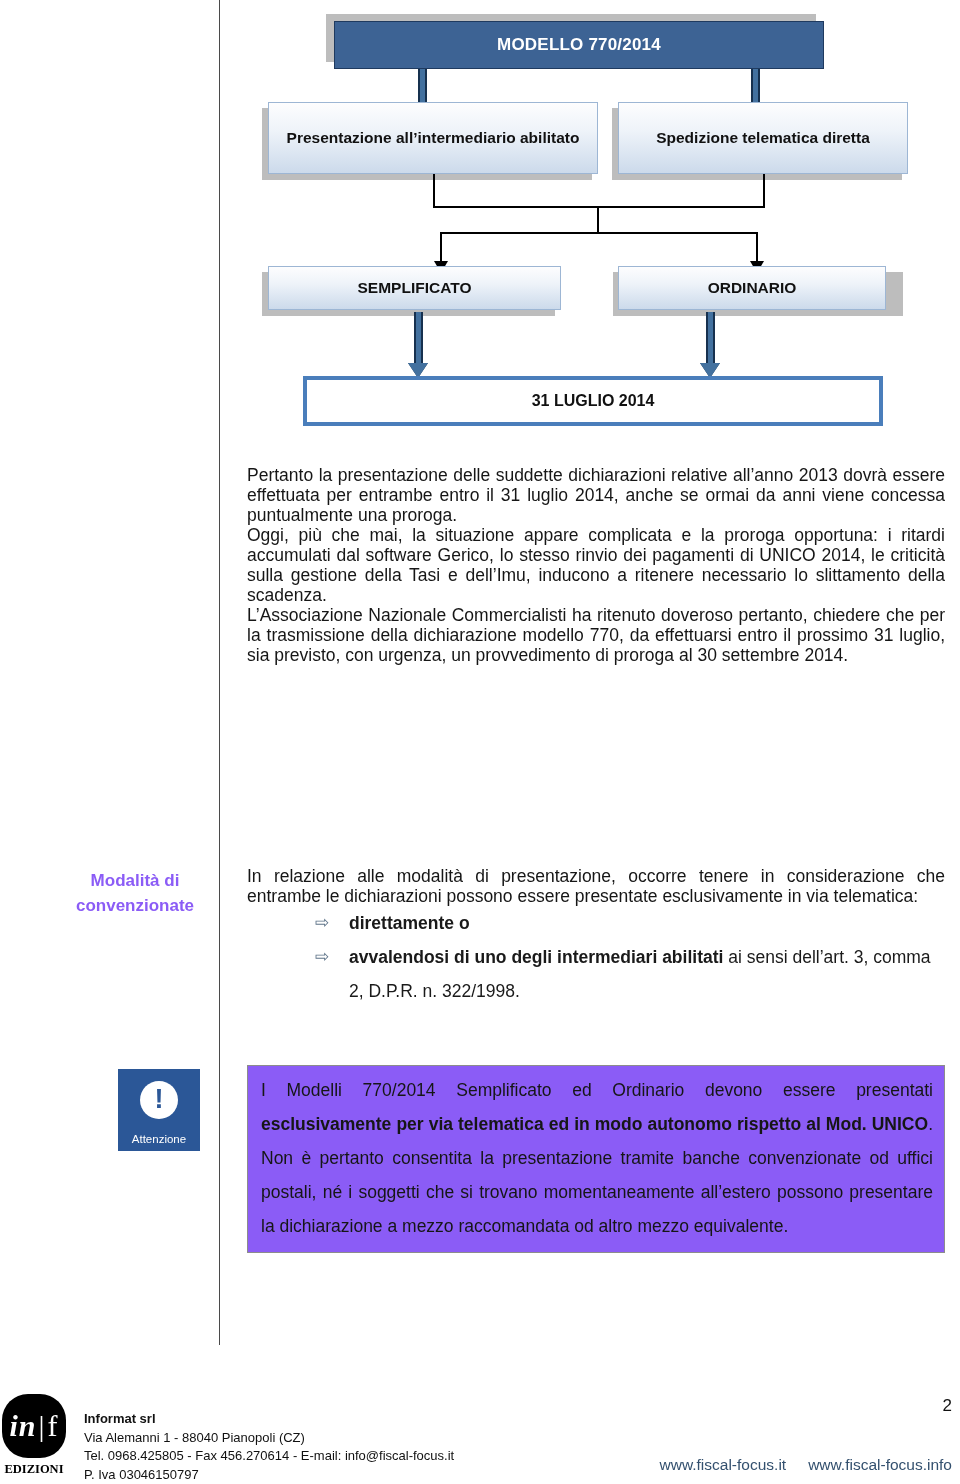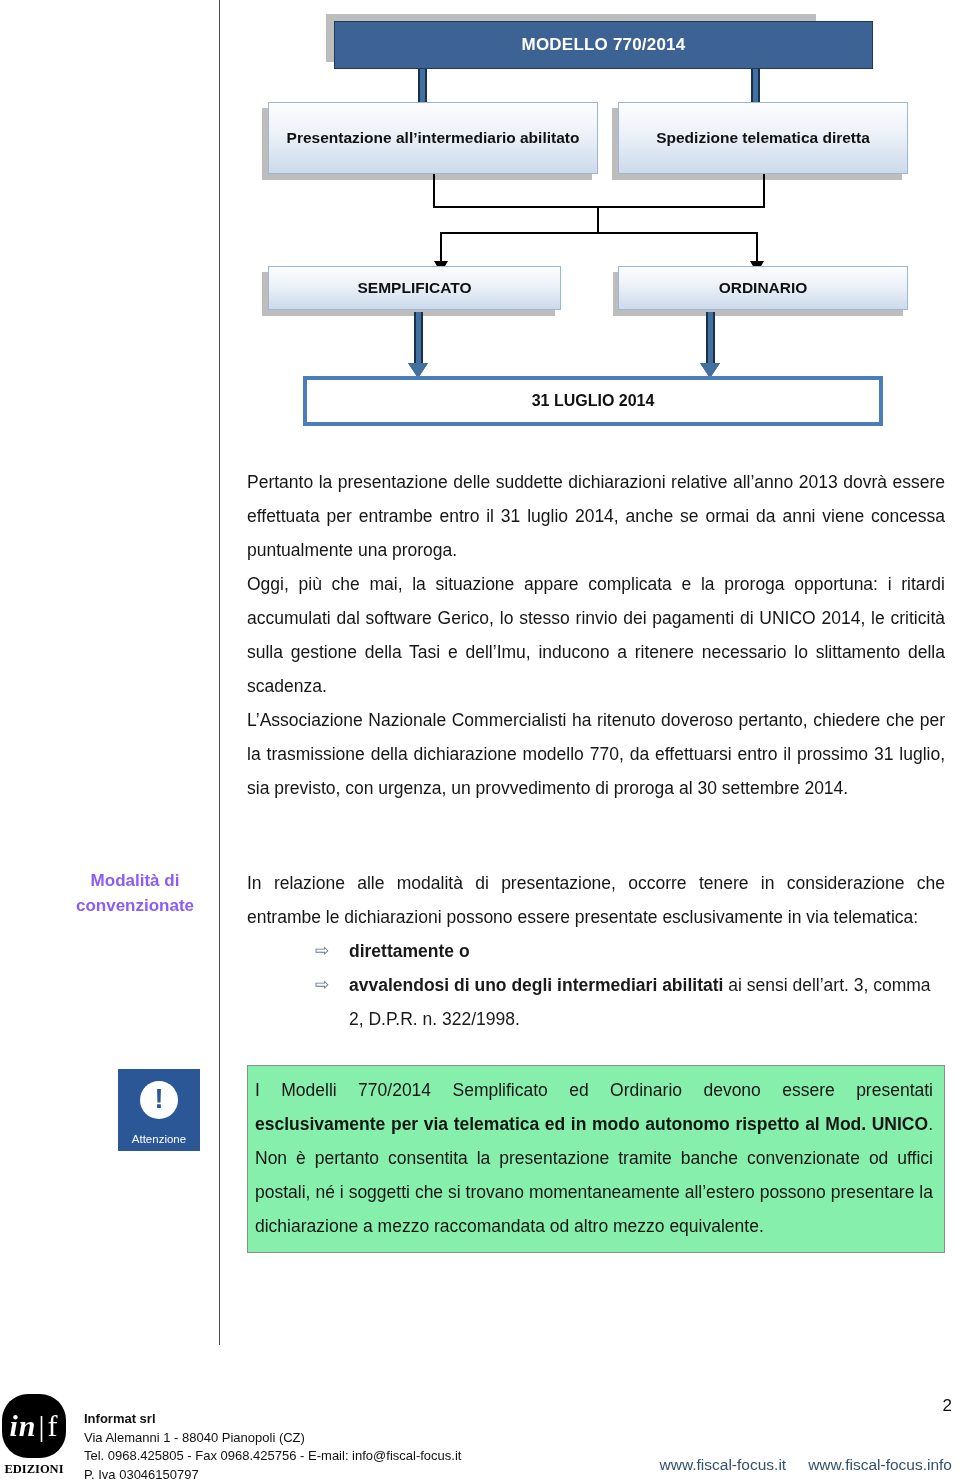--- a/index.html
+++ b/index.html
@@ -28,21 +28,21 @@
 
   .box-shadow-layer {
     position: absolute;
     background: #bdbdbd;
   }
 
   
   .modello-box {
     position: absolute;
     left: 334px; top: 21px;
-    width: 539px; height: 48px;
+    width: 490px; height: 48px;
     background: #3d6394;
     border: 1px solid #1f3a5f;
     display: flex; align-items: center; justify-content: center;
   }
   .modello-box .lbl {
     color: #ffffff;
     font-weight: bold;
     font-size: 17px;
     letter-spacing: .2px;
   }
@@ -106,21 +106,21 @@
 
   
   .body-col {
     position: absolute;
     left: 247px; top: 465px;
     width: 698px;
   }
   p.para {
     margin: 0 0 0px 0;
     font-size: 17.5px;
-    line-height: 34px;
+    line-height: 20px;
     text-align: justify;
     color: #161616;
   }
 
   
   .mod-label {
     position: absolute;
     left: 60px; top: 868px;
     width: 150px;
     text-align: center;
@@ -175,23 +175,23 @@
   .att-icon .cap {
     color: #ffffff;
     font-size: 11.5px;
     margin-top: 14px;
   }
 
   .att-box {
     position: absolute;
     left: 247px; top: 1065px;
     width: 698px;
-    background: #86efac;
+    background: #8b5cf6;
     border: 1px solid #8c8c8c;
-    padding: 7px 11px 9px 7px;
+    padding: 7px 11px 9px 13px;
   }
   .att-box p {
     margin: 0;
     font-size: 17.5px;
     line-height: 34px;
     text-align: justify;
     color: #161616;
   }
   .att-box p b { font-weight: bold; }
 
@@ -274,21 +274,21 @@
   <div class="ln ln-v" style="left:597px;top:206px;height:28px;"></div>
   <div class="ln ln-h" style="left:440px;top:232px;width:318px;"></div>
   <div class="ln ln-v" style="left:440px;top:232px;height:32px;"></div>
   <div class="ln ln-v" style="left:756px;top:232px;height:32px;"></div>
   <div class="arrowhead-down" style="left:434px;top:261px;"></div>
   <div class="arrowhead-down" style="left:750px;top:261px;"></div>
 
   <div class="lbox" style="left:268px;top:266px;width:293px;height:44px;">
     <span class="lbl">SEMPLIFICATO</span>
   </div>
-  <div class="lbox" style="left:618px;top:266px;width:290px;height:44px;">
+  <div class="lbox" style="left:618px;top:266px;width:268px;height:44px;">
     <span class="lbl">ORDINARIO</span>
   </div>
 
   <div class="barrow" style="left:408px;top:312px;width:20px;height:66px;">
     <div class="shaft"></div>
       <div class="head"></div>
   </div>
   <div class="barrow" style="left:700px;top:312px;width:20px;height:66px;">
     <div class="shaft"></div>
       <div class="head"></div>
@@ -337,21 +337,21 @@
 
 <div class="footer">
   <div class="logo-mark">
     <span class="lg"><span class="it">in</span><span class="bar">|</span><span class="f">f</span></span>
   </div>
   <div class="logo-ed">EDIZIONI</div>
 
   <div class="footer-info">
     <div class="nm">Informat srl</div>
     <div>Via Alemanni 1 - 88040 Pianopoli (CZ)</div>
-    <div>Tel. 0968.425805 - Fax 0968.425756 - E-mail: info@fiscal-focus.it</div>
+    <div>Tel. 0968.425805 - Fax 456.270614 - E-mail: info@fiscal-focus.it</div>
     <div>P. Iva 03046150797</div>
   </div>
 
   <div class="footer-links">
     <span>www.fiscal-focus.it</span>
     <span>www.fiscal-focus.info</span>
   </div>
 
   <div class="page-no">2</div>
 </div>

